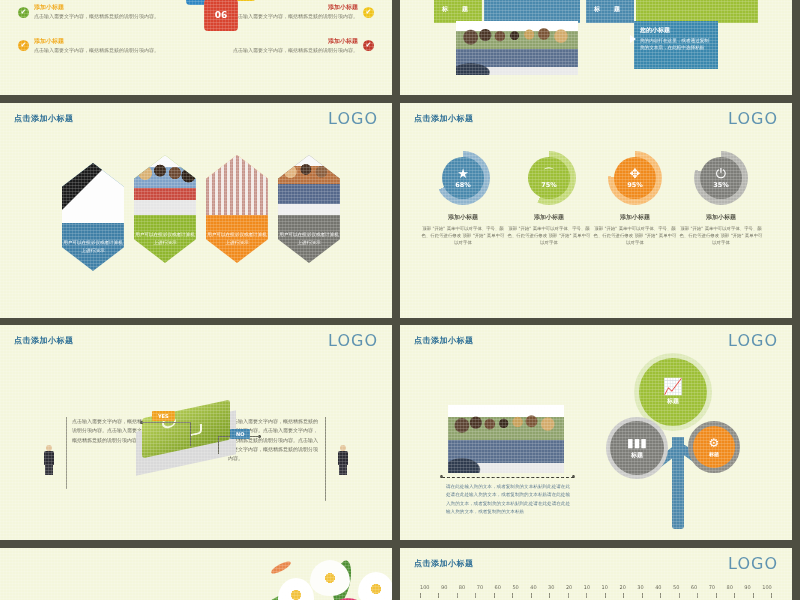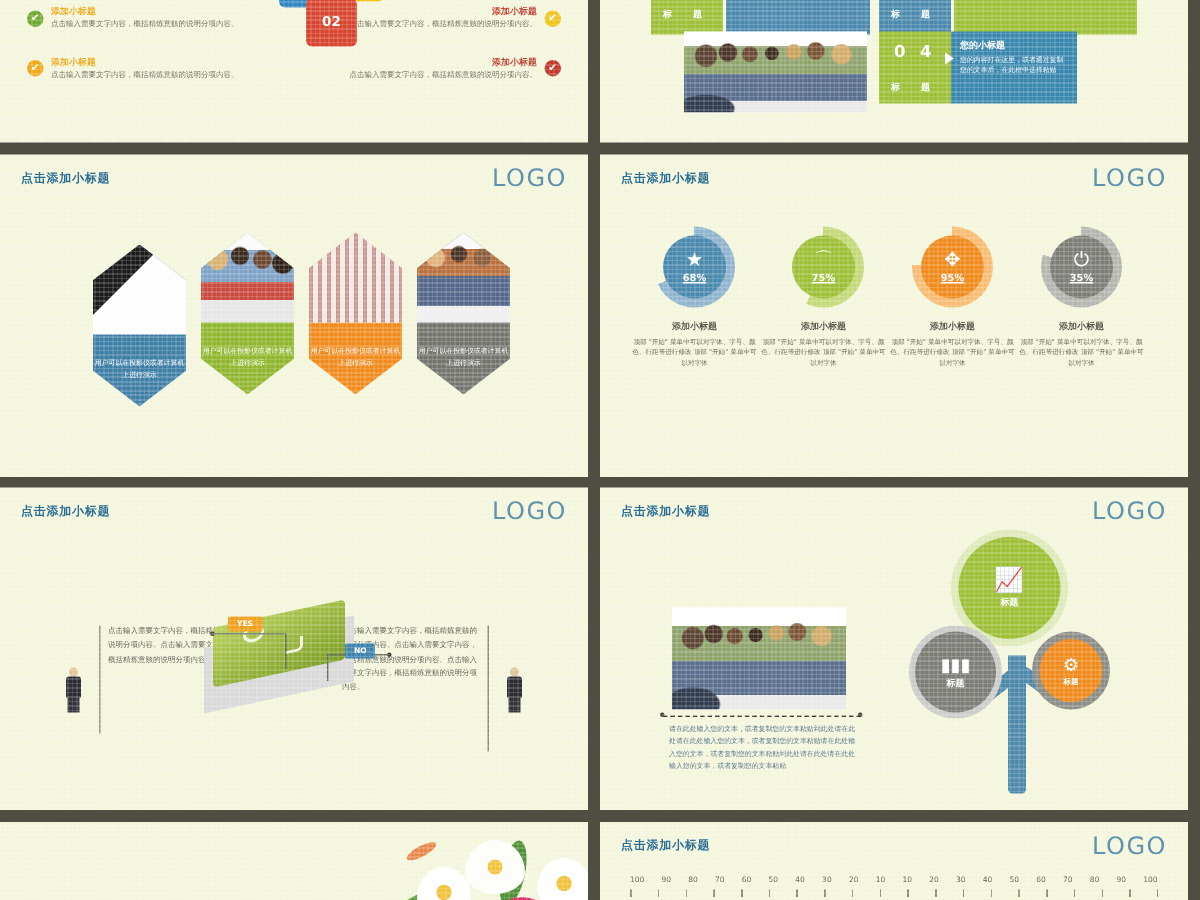--- a/index.html
+++ b/index.html
@@ -68,21 +68,21 @@
         display:flex; align-items:center; justify-content:center; }
   .hexTxt{ color:#fff; font-size:4.6px; line-height:1.75; text-align:center; }
 
   
   .dcol{ position:absolute; width:86px; text-align:center; }
   .donut{ position:relative; width:54px; height:54px; margin:0 auto; border-radius:50%; }
   .donut .ring{ position:absolute; inset:0; border-radius:50%; }
   .donut .core{ position:absolute; inset:6px; border-radius:50%;
      display:flex; flex-direction:column; align-items:center; justify-content:center; color:#fff;}
   .donut .gly{ font-size:13px; line-height:1; margin-bottom:1px; }
-  .donut .pct{ font-size:6.5px; font-weight:bold;text-decoration:underline; }
+  .donut .pct{ font-size:6.5px; font-weight:bold; }
   .dtitle{ font-size:6px; font-weight:bold; color:#4a4a3c; margin-top:8px; }
   .dbody{ font-size:4.4px; color:#5d5d4d; line-height:1.6; margin-top:3px; }
 
   
   .para{ position:absolute; font-size:5px; color:#57574a; line-height:1.85; width:92px; }
   .vrule{ position:absolute; width:1px; background:#8d8d7c; }
   .tag{ position:absolute; color:#fff; font-size:5px; font-weight:bold;
         padding:2px 6px; border-radius:1px; }
   .tag::after{ content:""; position:absolute; left:50%; bottom:-3px; margin-left:-3px;
         border-left:3px solid transparent; border-right:3px solid transparent; }
@@ -141,21 +141,21 @@
       <div class="bullet bl" style="right:34px;top:92px;text-align:right;">
         <div class="bt" style="color:#c0392b;">添加小标题</div>
         <div class="bb">点击输入需要文字内容，概括精炼意赅的说明分项内容。</div>
       </div>
 
       <div class="puzzle">
         <div class="pz" style="left:26px;top:40px;width:28px;height:28px;background:#2e86c1;"></div>
 
         <div class="pz" style="left:68px;top:36px;width:28px;height:28px;background:#f0c419;"></div>
         <div class="pz" style="left:44px;top:62px;width:34px;height:32px;background:#d8442f;">
-            <span>02</span>
+            <span>06</span>
           </div>
 
       </div>
     </div>
   </div>
 
   <div class="slide c2">
     <div class="blk numblk" style="left:34px;top:50px;width:48px;height:28px;background:#9dbf36;">
       <div class="t">标 题</div>
     </div>
@@ -166,24 +166,20 @@
       <div class="t">标 题</div>
     </div>
     <div class="blk" style="left:236px;top:40px;width:122px;height:38px;background:#9dbf36;padding:3px 5px;">
       
     </div>
 
     <div class="photo" style="left:56px;top:76px;width:122px;height:54px;">
       <div class="ppl"></div>
     </div>
 
-    <div class="blk numblk" style="left:186px;top:76px;width:48px;height:48px;background:#9dbf36;">
-      <div class="n">0 4</div>
-      <div class="t">标 题</div>
-    </div>
     <div class="blk" style="left:234px;top:76px;width:84px;height:48px;background:#3a87ad;padding:5px 6px;">
       <div class="bh" style="margin-bottom:2px;">您的小标题</div>
       <div class="bd">您的内容打在这里，或者通过复制您的文本后，在此框中选择粘贴</div>
     </div>
     <div style="position:absolute;left:230px;top:90px;width:0;height:0;border-left:6px solid #fff;border-top:4px solid transparent;border-bottom:4px solid transparent;"></div>
   </div>
 
   <div class="slide c3">
     <div class="hdr">点击添加小标题</div>
     <div class="logo">LOGO</div>

